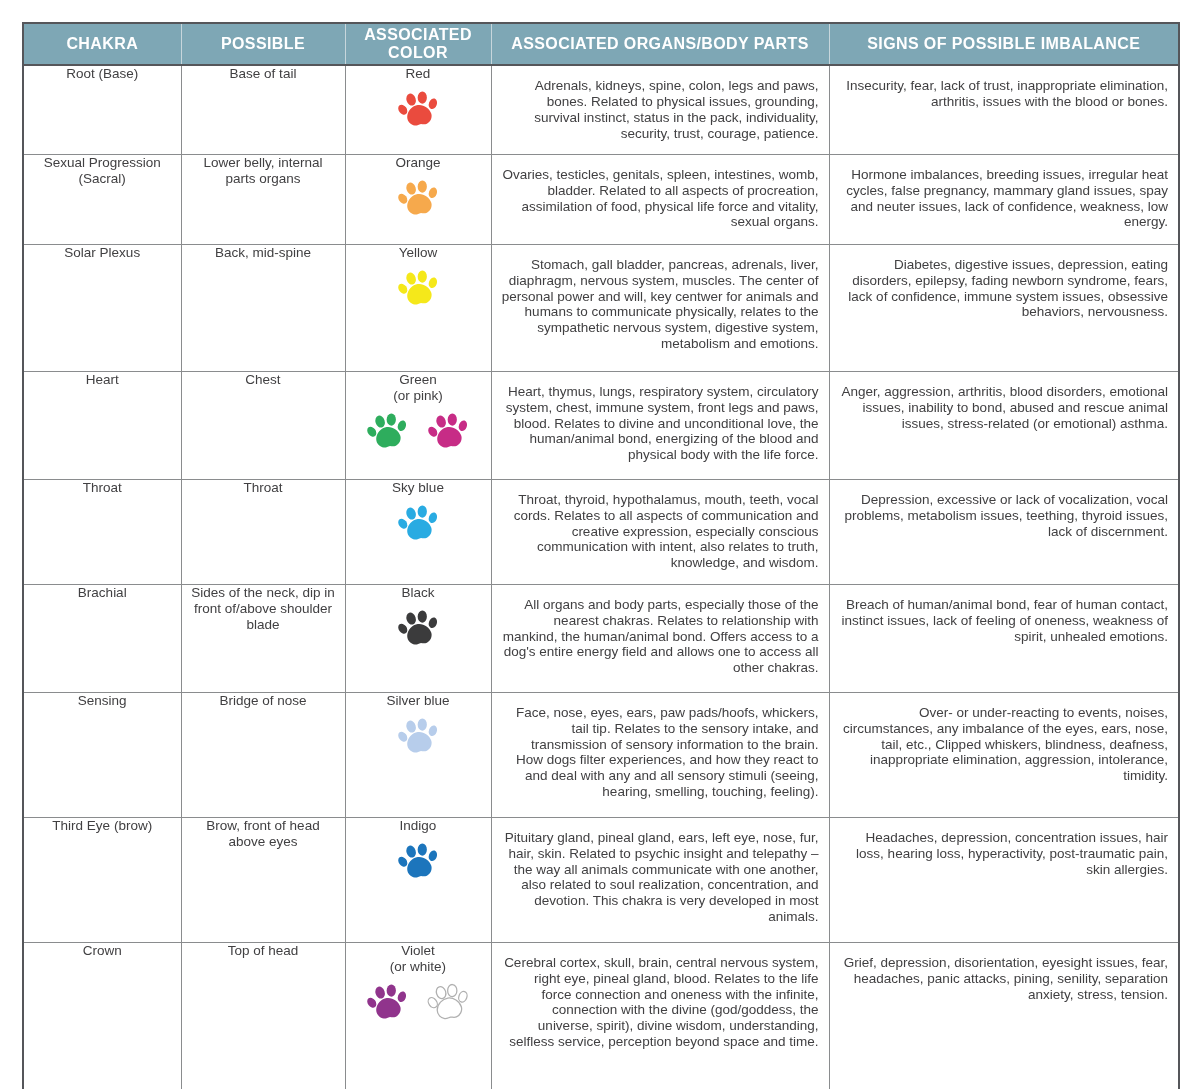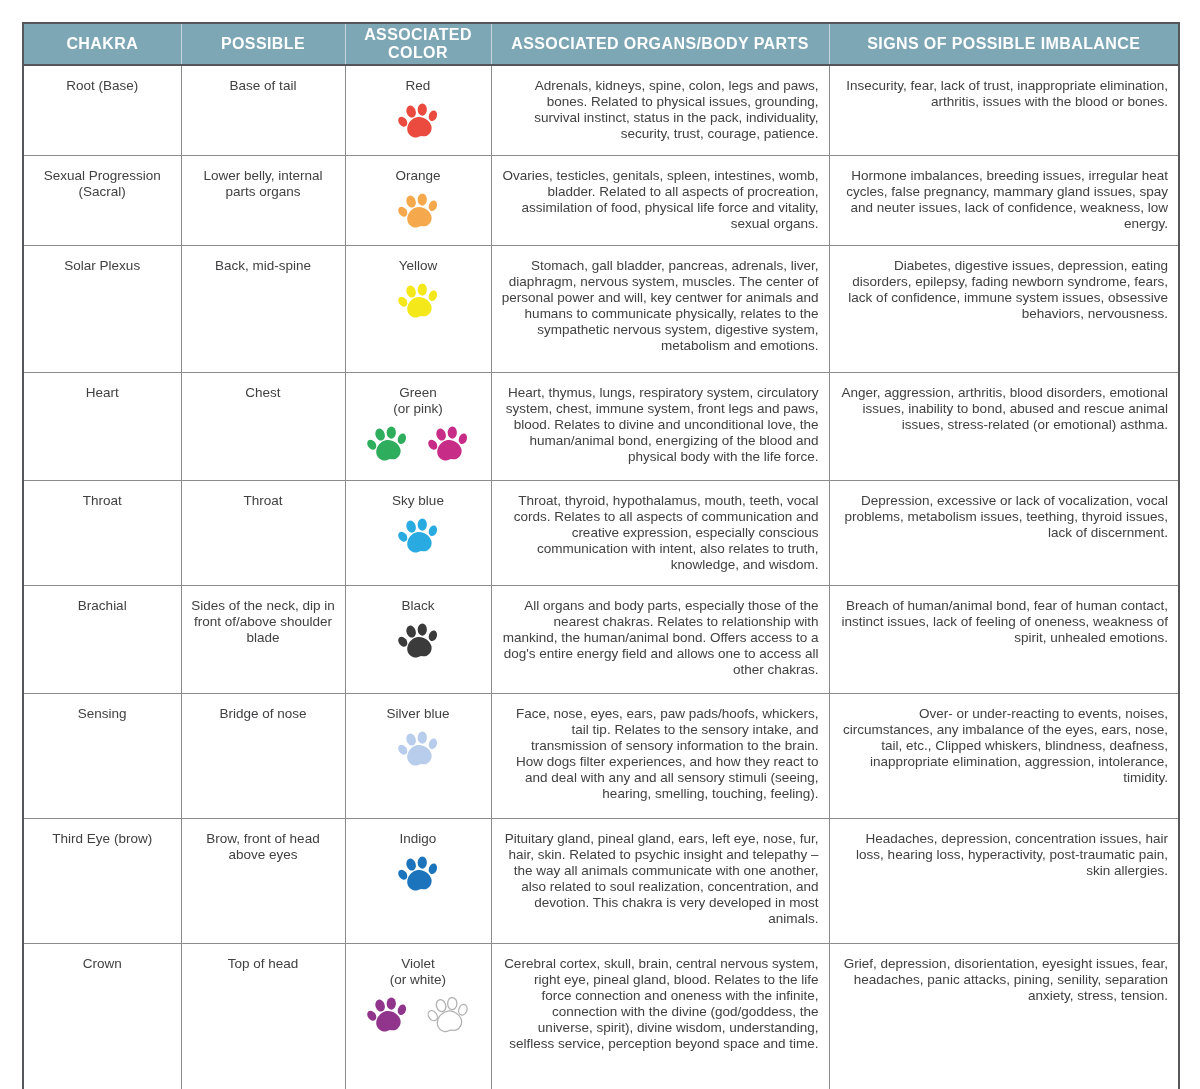--- a/index.html
+++ b/index.html
@@ -30,21 +30,21 @@
     border-left:1px solid #c7d6dc;
     border-right:1px solid #c7d6dc;
     border-bottom:2px solid #55565a;
     padding:2px 4px;
   }
   tbody td{
     border:1px solid #8a8c8e;
     vertical-align:top;
     font-size:13.5px;
     line-height:1.18;
-    padding:12px 9px;
+    padding:0 9px;
     background:#ffffff;
   }
   td.c-chakra, td.c-location, td.c-color{text-align:center;}
   td.c-organs, td.c-signs{text-align:right;padding:12px 10px;}
   tbody tr:nth-child(1){height:86px;}
   tbody tr:nth-child(2){height:90px;}
   tbody tr:nth-child(3){height:127px;}
   tbody tr:nth-child(4){height:108px;}
   tbody tr:nth-child(5){height:105px;}
   tbody tr:nth-child(6){height:108px;}

